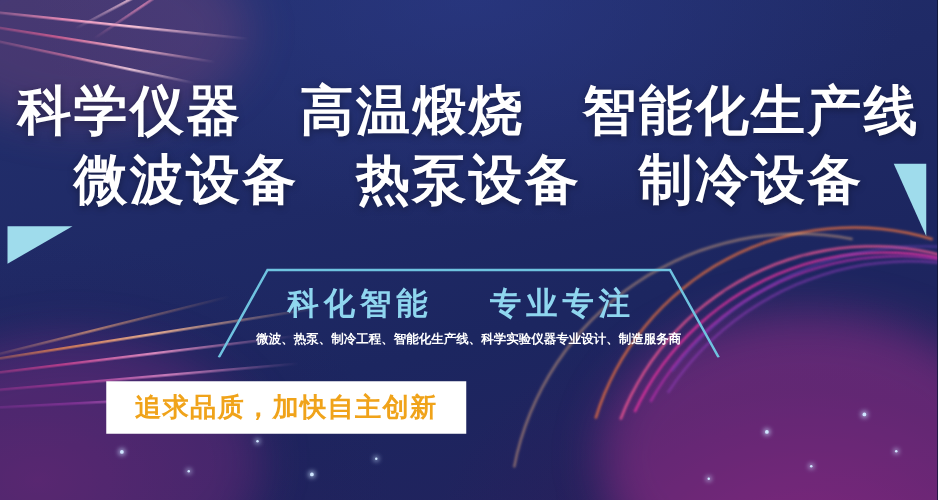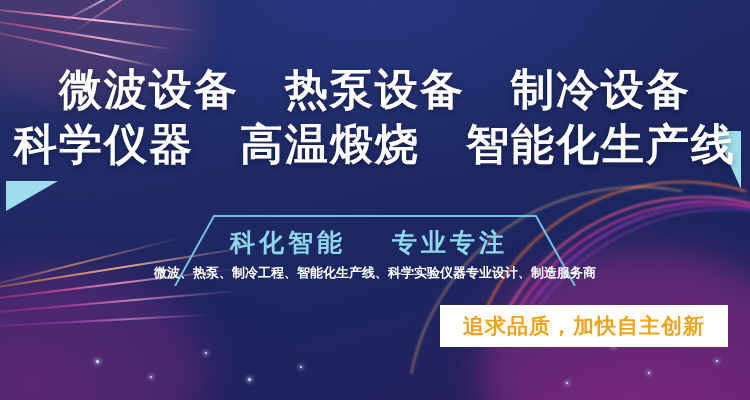--- a/index.html
+++ b/index.html
@@ -119,35 +119,34 @@
   }
   .mid-slogan .gap2 { display: inline-block; width: 24px; }
 
   
   .descriptor {
     position: absolute;
     left: 0; right: 0;
     top: 264px;
     text-align: center;
     color: #ffffff;
-    font-size: 13px;
+    font-size: 10px;
     font-weight: bold;
     letter-spacing: 0px;
     white-space: nowrap;
   }
 
   
   .bars {
     position: absolute;
     left: 85px;
     top: 305px;
     width: 643px;
     height: 42px;
     display: flex;
-    justify-content: flex-end;
   }
   .bar-white {
     flex: 0 0 288px;
     background: #ffffff;
     display: flex;
     align-items: center;
     justify-content: center;
     color: #f0a31a;
     font-size: 21px;
     font-weight: bold;
@@ -205,32 +204,32 @@
   <div class="sparkle" style="left:648px;top:372px;width:2px;height:2px;"></div>
   <div class="sparkle" style="left:690px;top:330px;"></div>
   <div class="sparkle" style="left:716px;top:360px;width:2px;height:2px;"></div>
   <div class="sparkle" style="left:566px;top:382px;width:2px;height:2px;"></div>
 
   <div class="tri-left"></div>
   <div class="tri-right"></div>
 
   <div class="headline">
     <span class="hl-line">
-      <span>微波设备</span>
-      <span class="gap"></span>
-      <span>热泵设备</span>
-      <span class="gap"></span>
-      <span>制冷设备</span>
+      <span>科学仪器</span>
+      <span class="gap"></span>
+      <span>高温煅烧</span>
+      <span class="gap"></span>
+      <span>智能化生产线</span>
     </span>
     <span class="hl-line">
-      <span>科学仪器</span>
-      <span class="gap"></span>
-      <span>高温煅烧</span>
-      <span class="gap"></span>
-      <span>智能化生产线</span>
+      <span>微波设备</span>
+      <span class="gap"></span>
+      <span>热泵设备</span>
+      <span class="gap"></span>
+      <span>制冷设备</span>
     </span>
   </div>
 
   <div class="trapezoid">
     <svg width="410" height="72" viewBox="0 0 410 72" fill="none" xmlns="http://www.w3.org/2000/svg">
       <path d="M5 72 L44 2 L366 2 L405 72" stroke="#6fc3e0" stroke-width="2" fill="none"></path>
     </svg>
   </div>
 
   <div class="mid-slogan">

